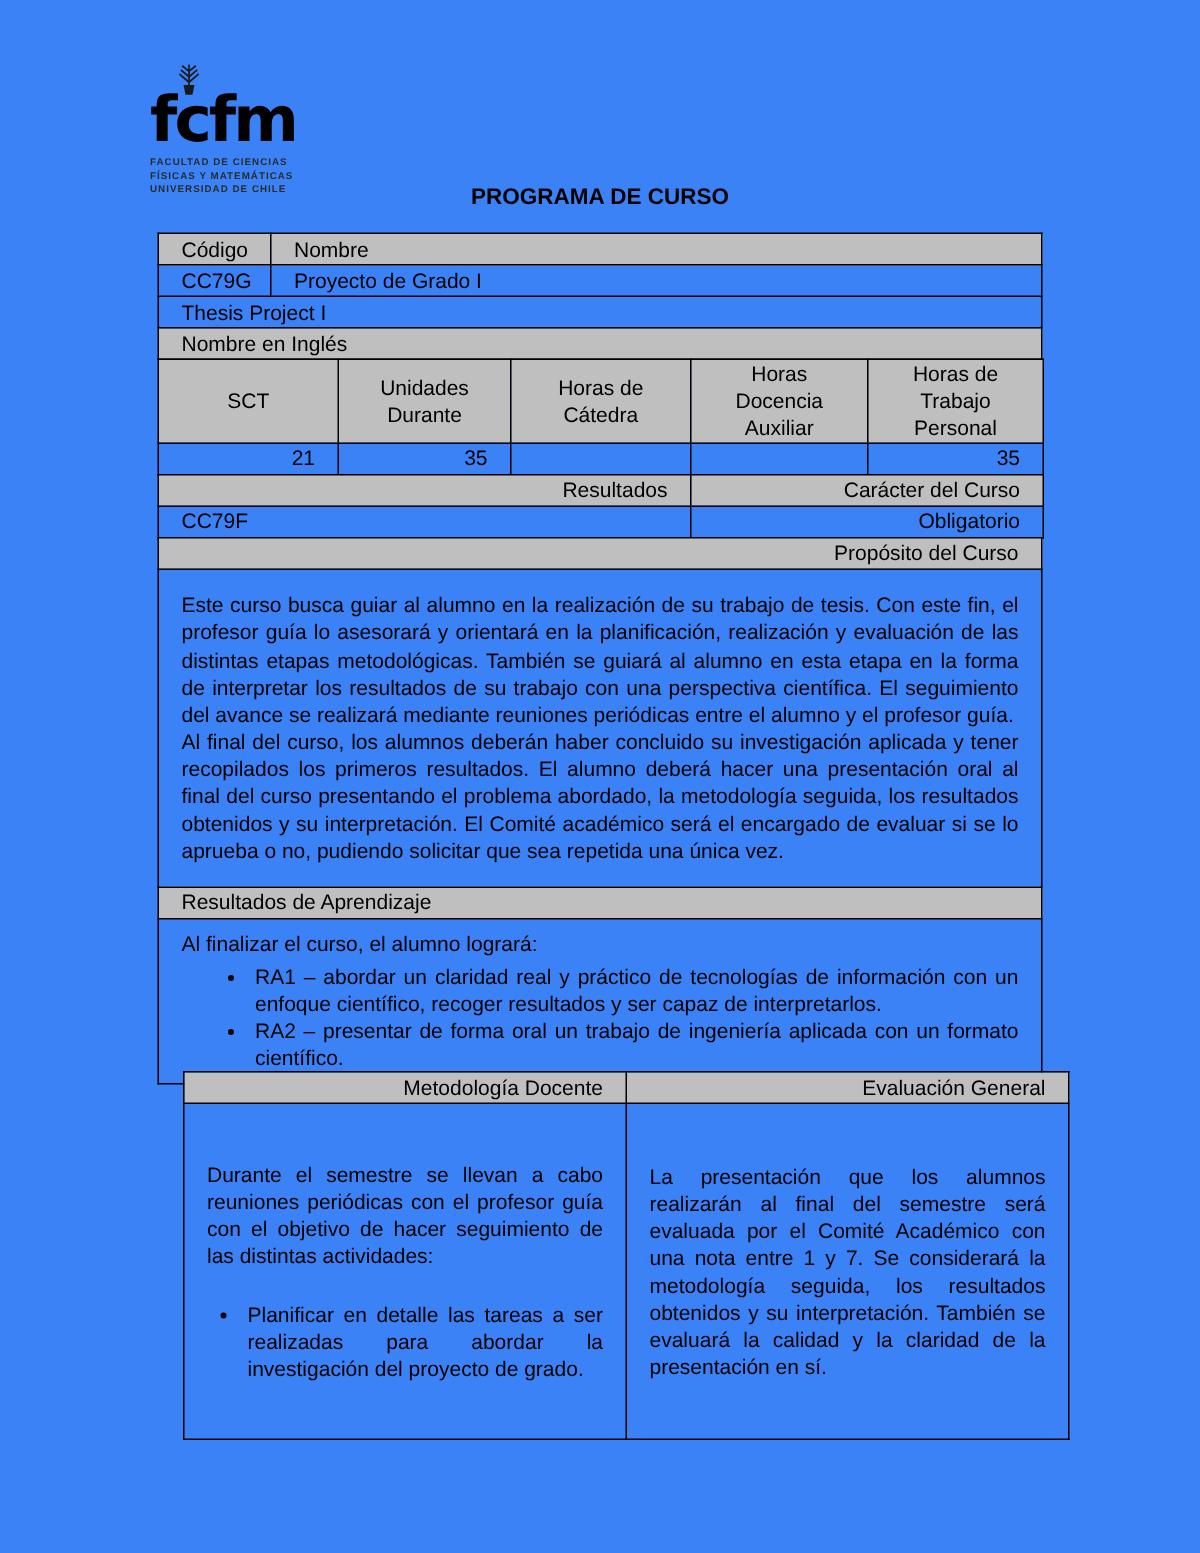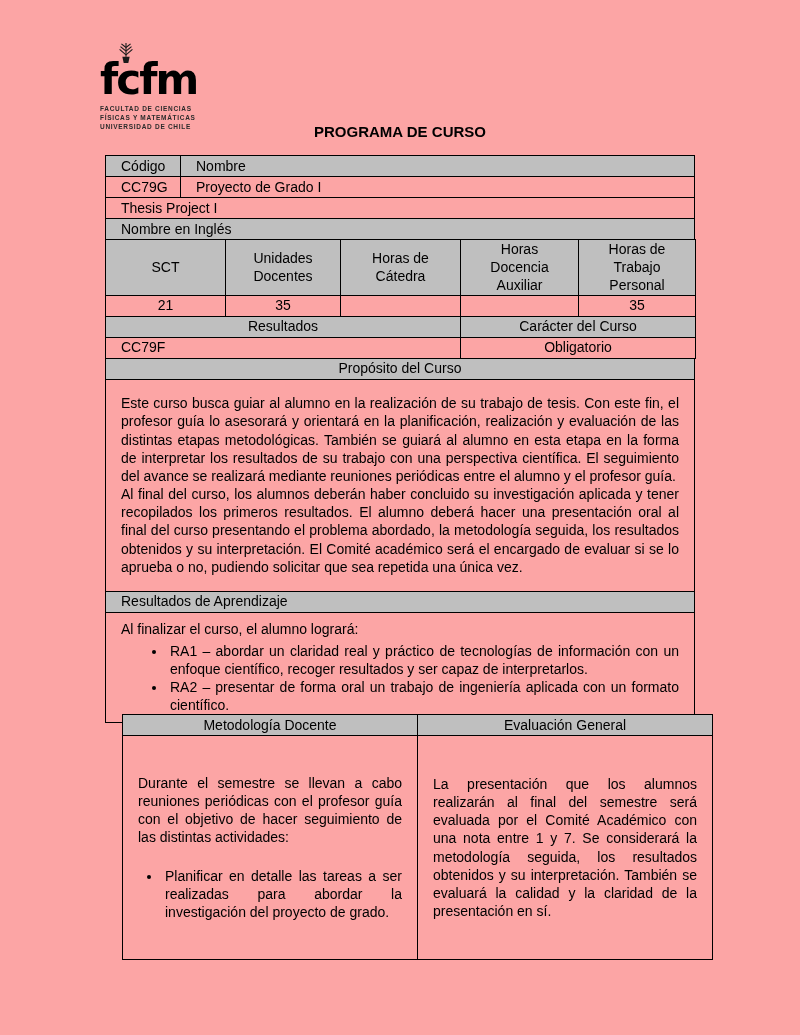--- a/index.html
+++ b/index.html
@@ -1,20 +1,20 @@
 <!DOCTYPE html>
 <html><head>
 <meta charset="utf-8">
 <style>
   * { margin:0; padding:0; box-sizing:border-box; }
   html,body { background:#ffffff; }
   .page {
     position:relative;
     width:800px; height:1035px;
-    background:#fca5a5;
+    background:#3b82f6;
     font-family:"Liberation Sans", sans-serif;
     color:#000;
     overflow:hidden;
   }
 
   
   .logo { position:absolute; left:100px; top:42px; width:160px; }
   .logo-emblem { display:block; margin-left:16px; }
   .logo-word {
     font-family:"DejaVu Sans", sans-serif;
@@ -37,21 +37,21 @@
   .group2 { position:absolute; left:122px; top:714px; width:590px; }
 
   table.tbl { border-collapse:collapse; width:590px; table-layout:fixed; }
   table.tbl + table.tbl { margin-top:-1px; }
   .tbl td {
     border:1px solid #000;
     font-size:14px; line-height:1.3;
     padding:0 15px; vertical-align:middle;
   }
   .hdr { background:#BFBFBF; }
-  .ctr { text-align:center; }
+  .ctr { text-align:right; }
   td.h20 { height:21px; }
   td.h35 { height:37px; text-align:center; }
 
   .bodycell { vertical-align:top; text-align:justify; padding:0 8px; }
   .proposito-cell { height:212px; padding-top:13px; line-height:1.36; }
   .proposito-cell p { margin:0; }
   .resultados-cell { height:110px; padding-top:17px; line-height:1.32; }
   .res-list { margin:4px 0 0 0; padding-left:46px; }
   .res-list li { padding-left:3px; }
 
@@ -114,21 +114,21 @@
       <colgroup>
         <col style="width:120px">
           <col style="width:115px">
           <col style="width:120px">
         <col style="width:118px">
           <col style="width:117px">
       </colgroup>
       <tbody>
           <tr>
         <td class="hdr h35">SCT</td>
-        <td class="hdr h35">Unidades Docentes</td>
+        <td class="hdr h35">Unidades Durante</td>
         <td class="hdr h35">Horas de Cátedra</td>
         <td class="hdr h35">Horas Docencia Auxiliar</td>
         <td class="hdr h35">Horas de Trabajo Personal</td>
       </tr>
       <tr>
         <td class="ctr h20">21</td>
         <td class="ctr h20">35</td>
         <td class="ctr h20"></td>
         <td class="ctr h20"></td>
         <td class="ctr h20">35</td>

